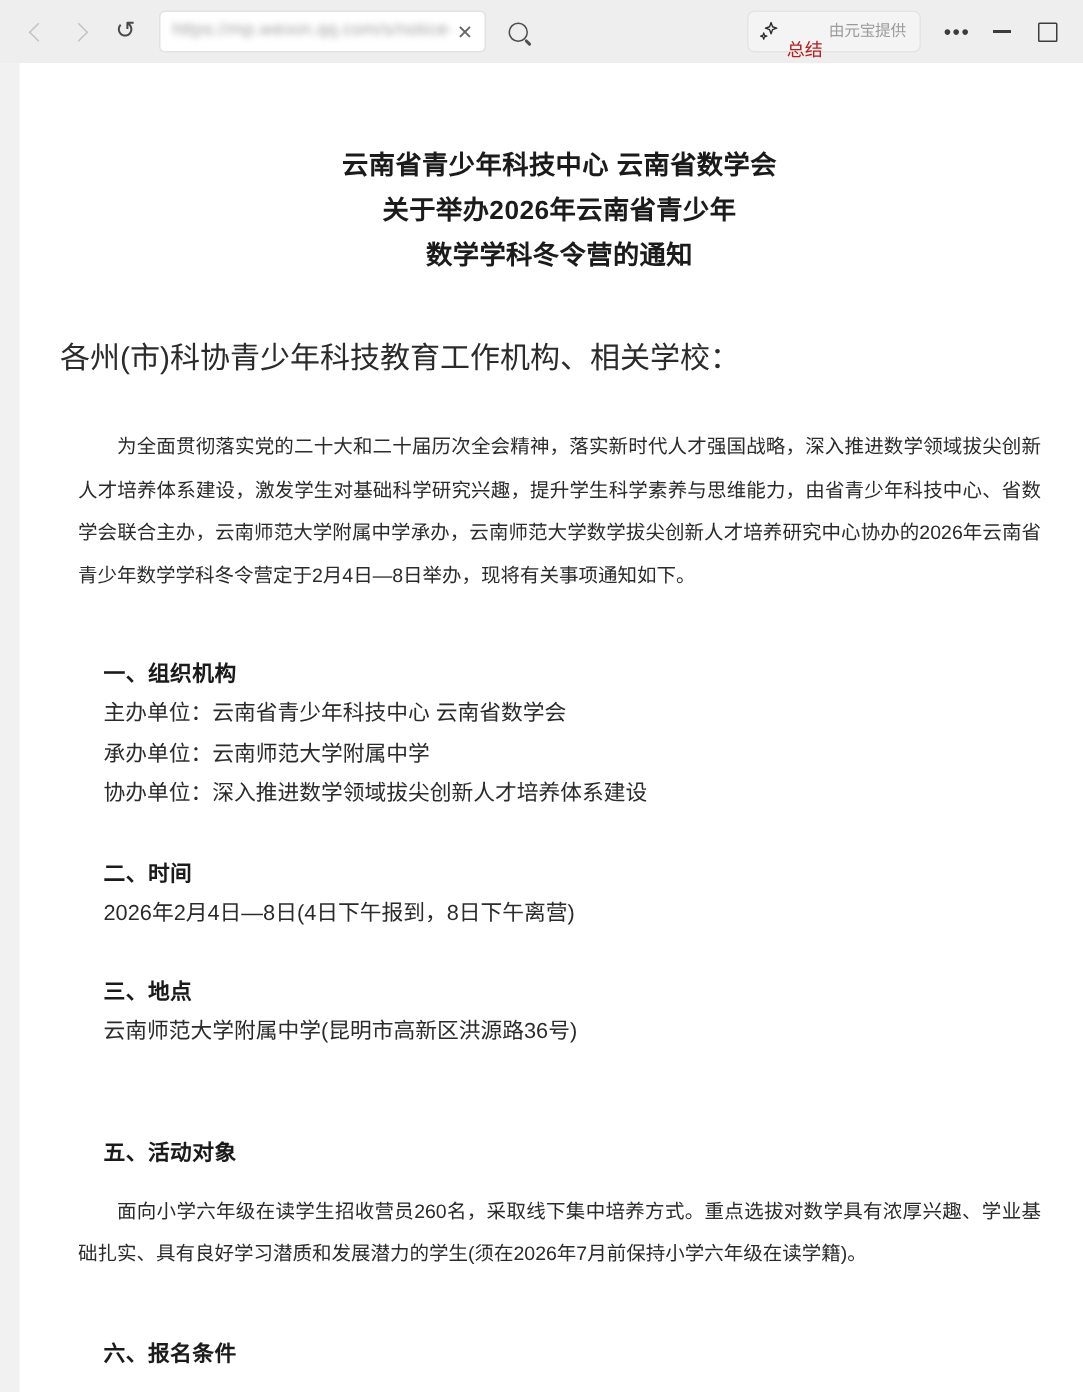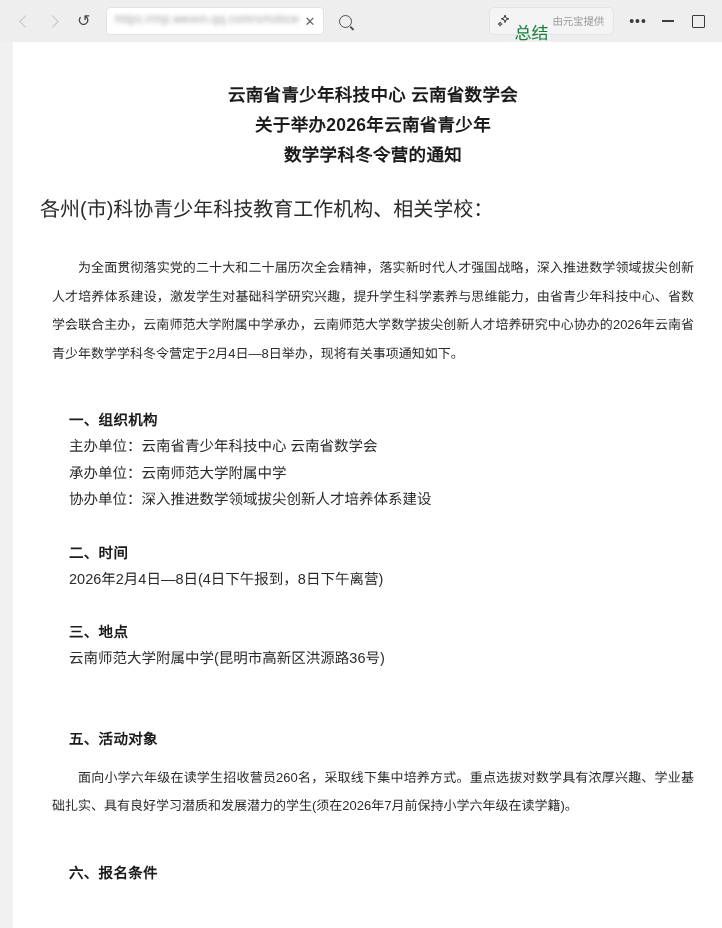--- a/index.html
+++ b/index.html
@@ -157,22 +157,22 @@
     cursor: pointer;
     white-space: nowrap;
   }
   .sparkle {
     width: 14px;
     height: 14px;
     display: block;
     flex: 0 0 auto;
   }
   .ai-label {
-    font-size: 17px;
-    color: #15803d;
+    font-size: 12px;
+    color: #b91c1c;
     line-height: 1;
     margin-top: 24px;
   }
   .ai-sub {
     font-size: 10.5px;
     color: #9b9b9b;
     line-height: 1;
     letter-spacing: -.2px;
   }
 
@@ -222,21 +222,21 @@
     color: #262626;
   }
 
   .doc-title {
     text-align: center;
     font-weight: bold;
     font-size: 17.5px;
     line-height: 30px;
     letter-spacing: .3px;
     color: #1b1b1b;
-    margin: 0;
+    margin: 15px;
     padding-top: 38px;
   }
   .doc-title .tline { display: block; }
 
   .salutation {
     font-size: 20px;
     line-height: 26px;
     margin: 0;
     padding-top: 26px;
     color: #2b2b2b;

